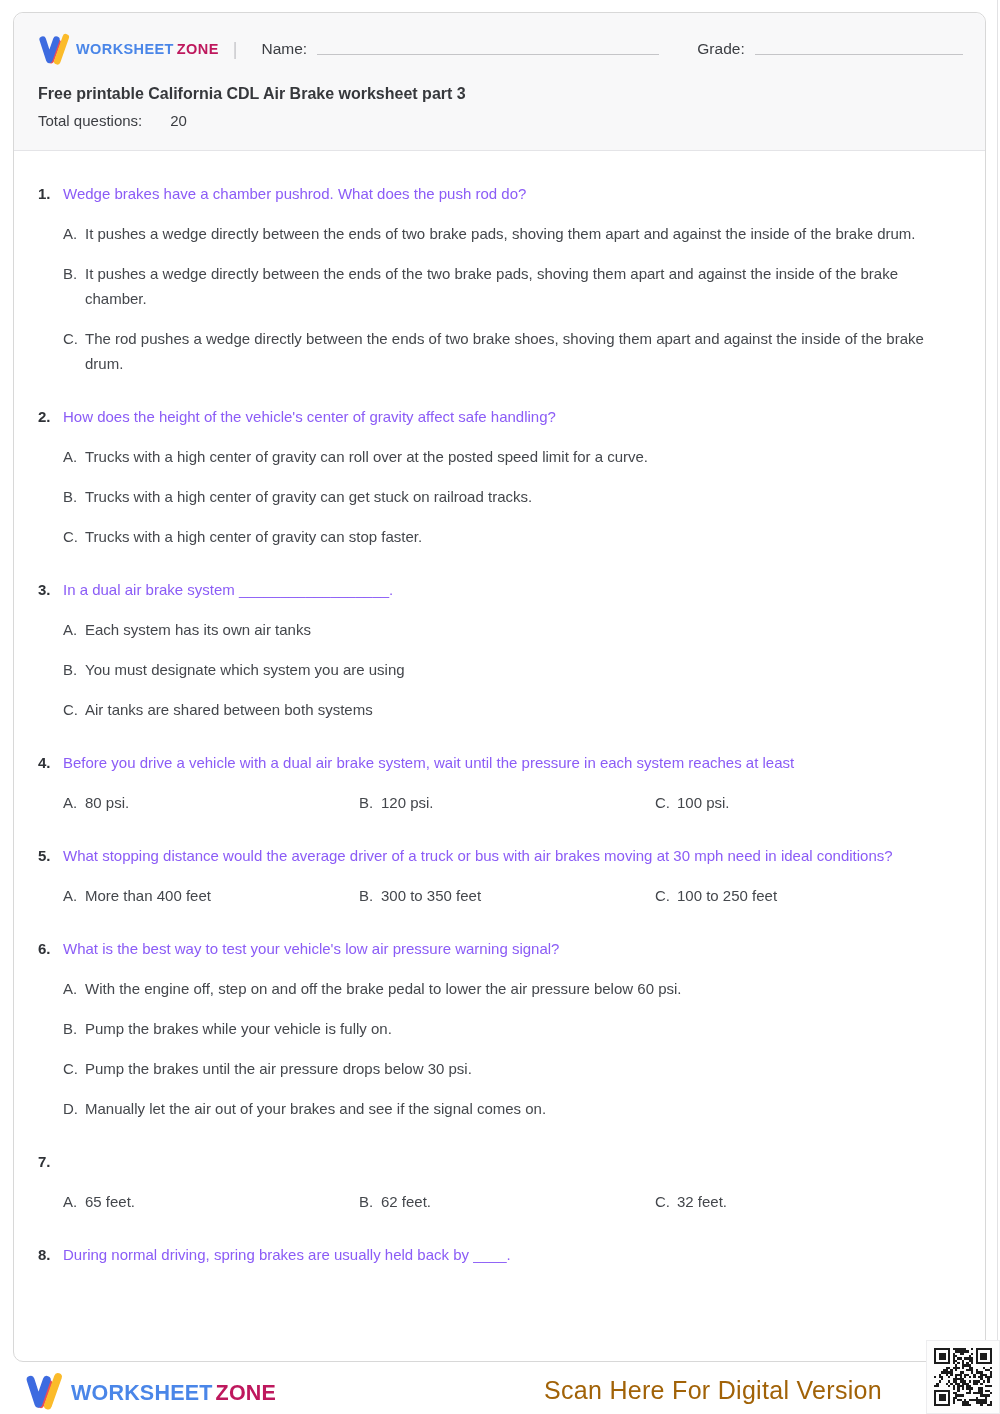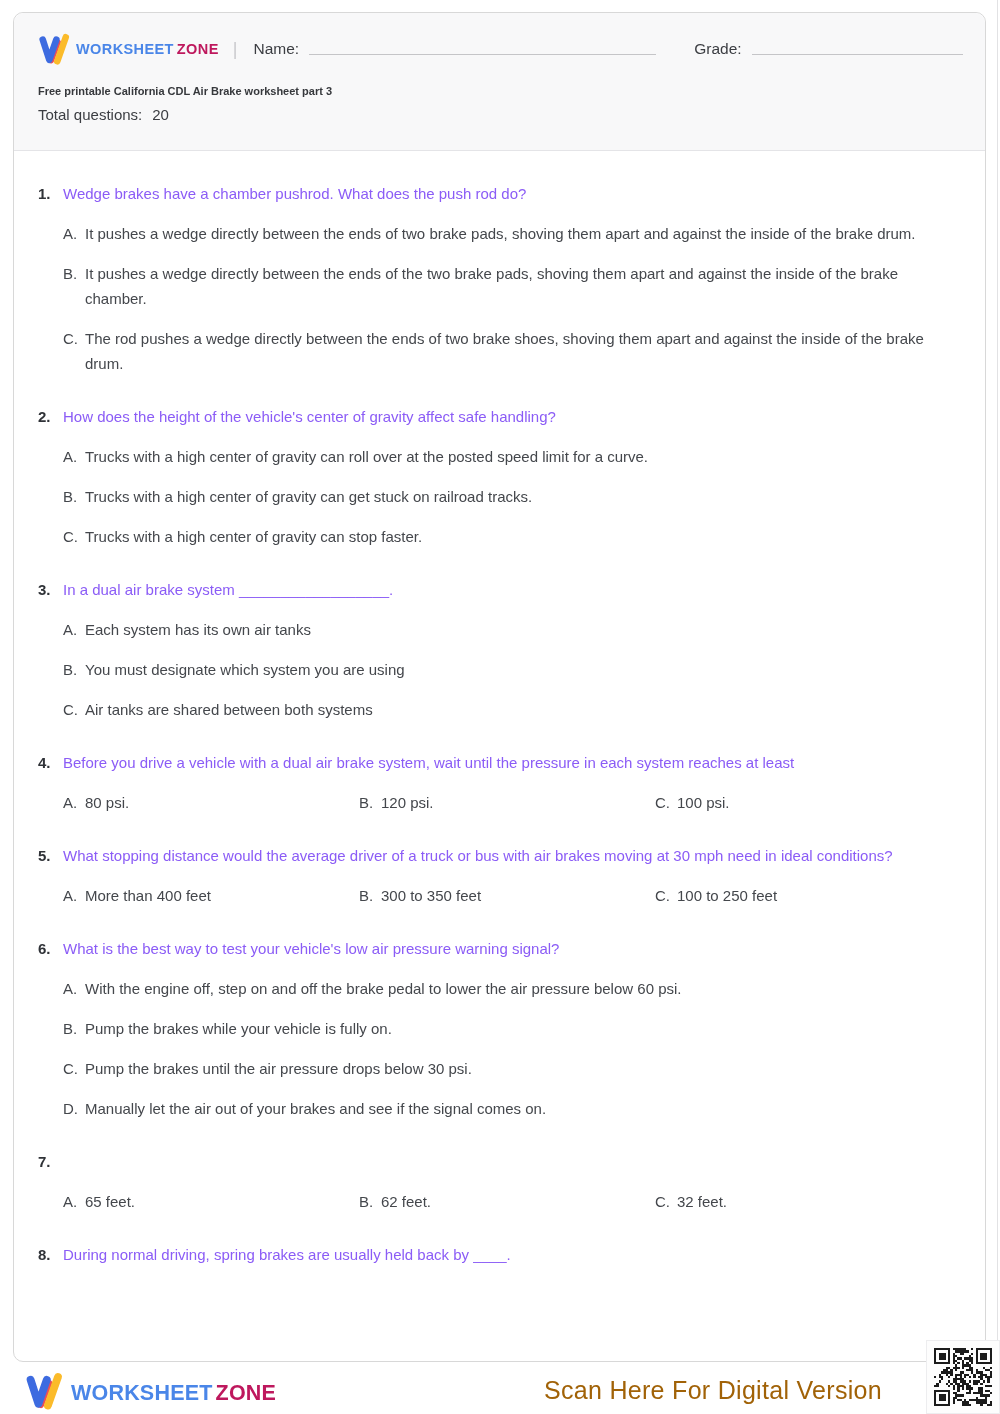--- a/index.html
+++ b/index.html
@@ -22,29 +22,29 @@
     height:138px; background:#f8f8f9; border-bottom:1px solid #e4e4e7;
     border-radius:10px 10px 0 0; padding:16px 22px 0 24px;
   }
   .hdr-row { display:flex; align-items:center; height:40px; }
   .logo { display:flex; align-items:center; }
   .logo svg { display:block; }
   .wordmark { font-weight:bold; letter-spacing:0.4px; margin-left:6px; white-space:nowrap; }
   .wordmark .w1 { color:#4a86e8; }
   .wordmark .w2 { color:#be185d; margin-left:3px; }
   .hdr-sep { color:#c9c9cd; font-size:18px; margin:0 16px 0 14px; font-weight:300; }
-  .field-label { font-size:15.5px; color:#3b3d42; }
+  .field-label { font-size:15.5px; color:#3b3d42;margin-left:8px; }
   .field-line { border-bottom:1px solid #c5c5c8; height:1px; margin:10px 0 0 10px; }
   .name-line { width:368px; }
   .grade-line { width:224px; }
   .grade-label { margin-left:38px; }
   .title-block { margin-top:16px; }
-  .ws-title { font-size:11px; font-weight:bold; color:#36383c; }
+  .ws-title { font-size:16px; font-weight:bold; color:#36383c; }
   .total-row { margin-top:9px; font-size:15px; color:#3b3d42; }
-  .total-row .tq-value { margin-left:10px;text-align:center; }
+  .total-row .tq-value { margin-left:28px;text-align:center; }
   
   .questions { padding:30px 28px 0 24px; }
   .question { margin-bottom:28px; }
   .q-head { display:flex; font-size:15px; line-height:25px; }
   .q-num { width:25px; flex:0 0 25px; font-weight:bold; color:#2f3237; }
   .q-text { color:#8b5cf6; }
   .options { margin-left:25px; }
   .options.stacked .option { margin-top:15px; }
   .options.row { display:flex; margin-top:15px; }
   .options.row .option { width:296px; flex:0 0 296px; margin-top:0; }

